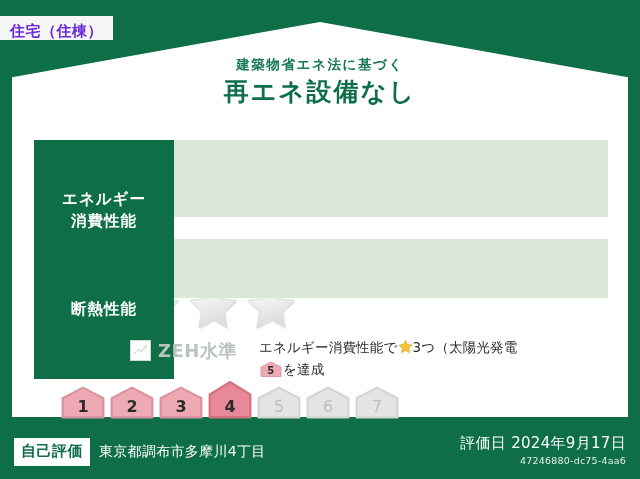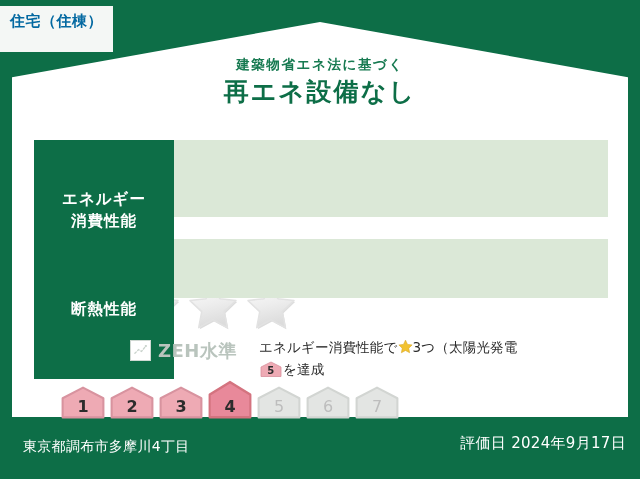--- a/index.html
+++ b/index.html
@@ -29,27 +29,27 @@
     top: 22px;
     width: 616px;
     height: 395px;
     background: #ffffff;
     clip-path: polygon(0% 14.0%, 50% 0%, 100% 14.0%, 100% 100%, 0% 100%);
   }
 
   
   .corner-tag {
     position: absolute;
-    top: 6px;
+    top: 16px;
     background: #f4f7f5;
-    color: #0369a1;
+    color: #6d28d9;
     font-weight: bold;
     font-size: 15px;
     line-height: 1;
-    padding: 8px 10px 23px 10px;
+    padding: 8px 10px 1px 10px;
     letter-spacing: 0.5px;
     white-space: nowrap;
     z-index: 5;
   }
   #tag-building-type { left: 0px; }
   #tag-renewable     { right: 0px; }
 
   
   #title-block {
     position: absolute;
@@ -413,20 +413,22 @@
         <svg viewBox="0 0 44 32" preserveAspectRatio="none" aria-hidden="true">
           <path d="M2 31 L2 12 L22 2 L42 12 L42 31 Z" fill="#eeaab4" stroke="#d8919d" stroke-width="1.6" stroke-linejoin="round"></path>
         </svg>
         <span>5</span>
       </span><span>を達成</span>
     </div>
   </div>
 
   <div id="footer">
     <div id="footer-left">
+      <div id="eval-badge">自己評価</div>
       <div id="address">東京都調布市多摩川4丁目</div>
     </div>
     <div id="footer-right">
       <div id="eval-date">評価日 2024年9月17日</div>
+      <div id="eval-id">47246880-dc75-4aa6</div>
     </div>
   </div>
 
 </div>
 
 </body></html>

